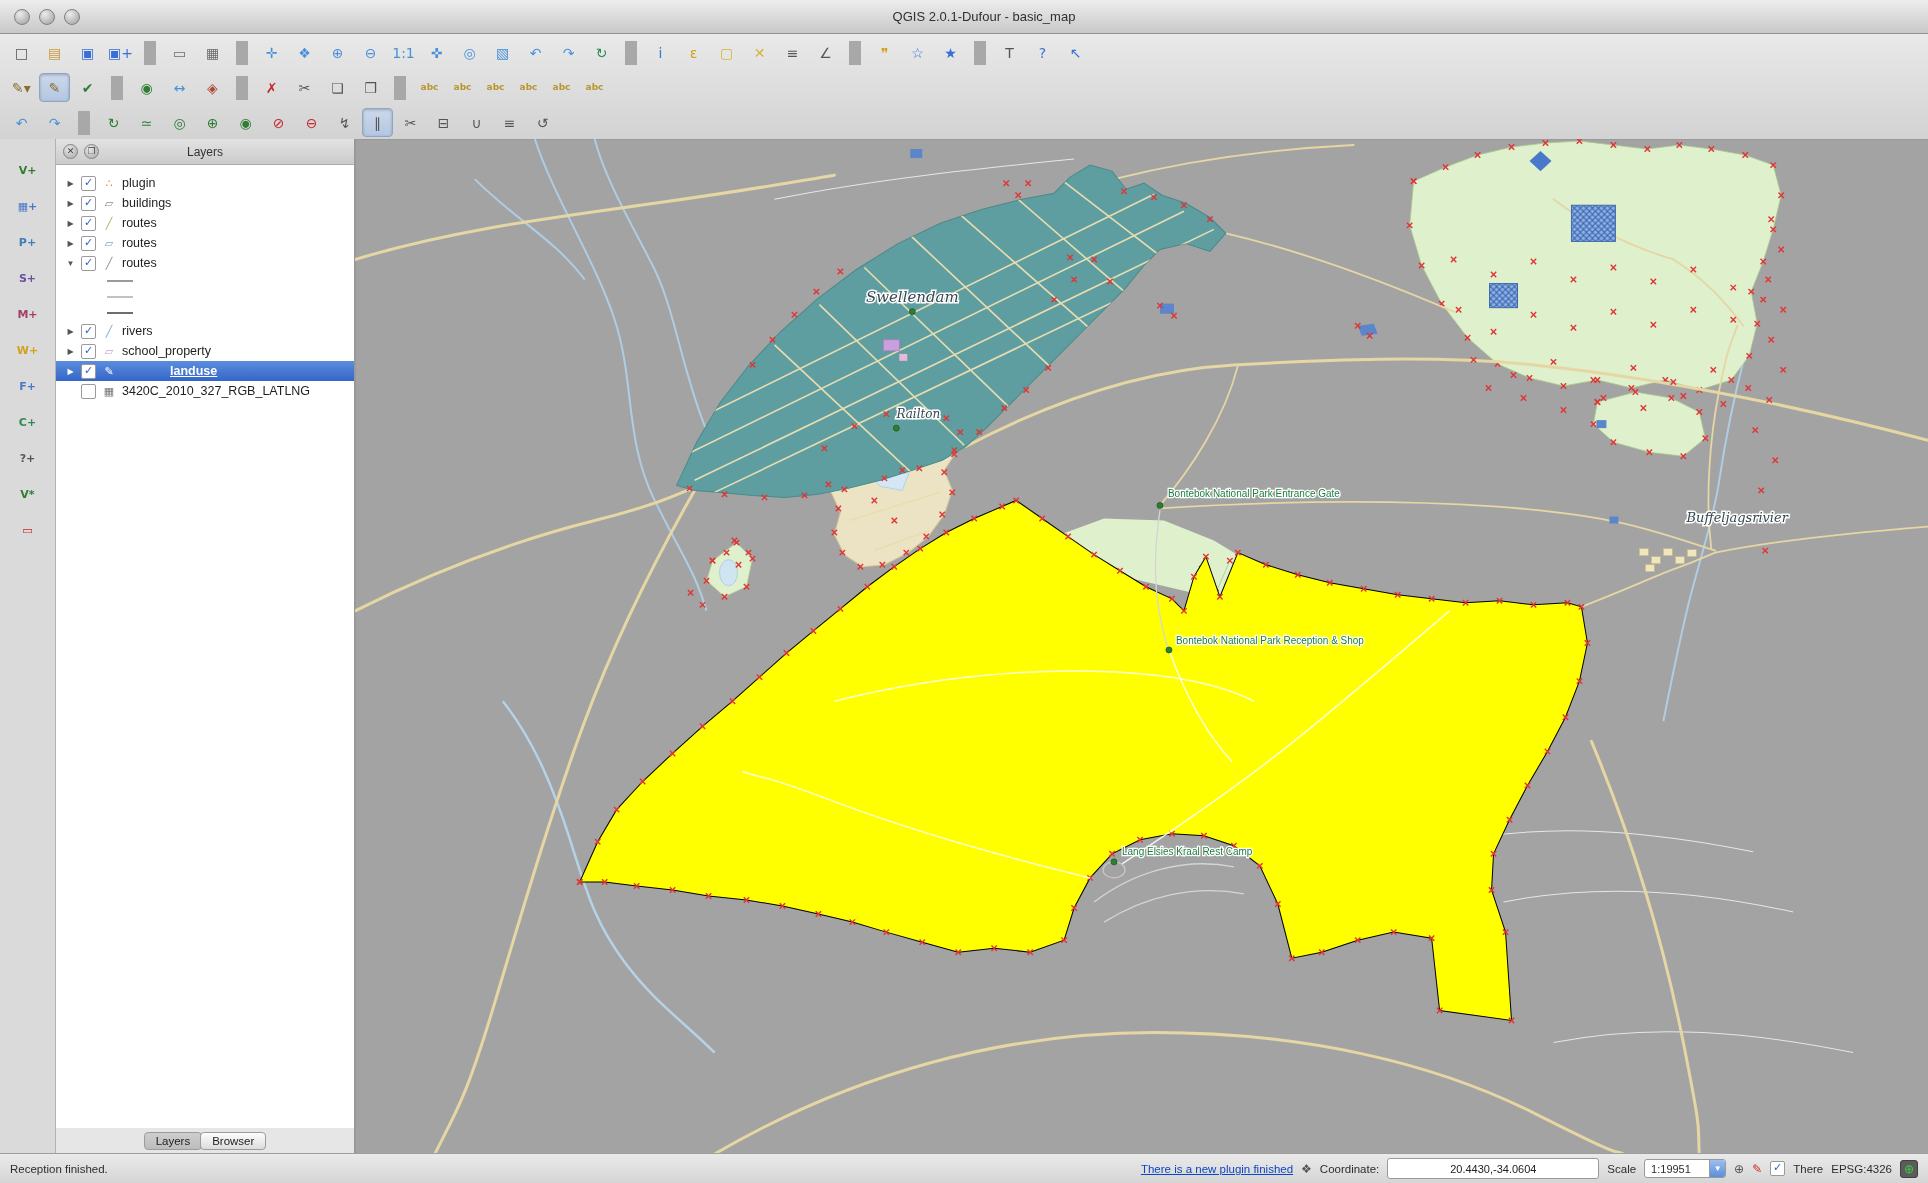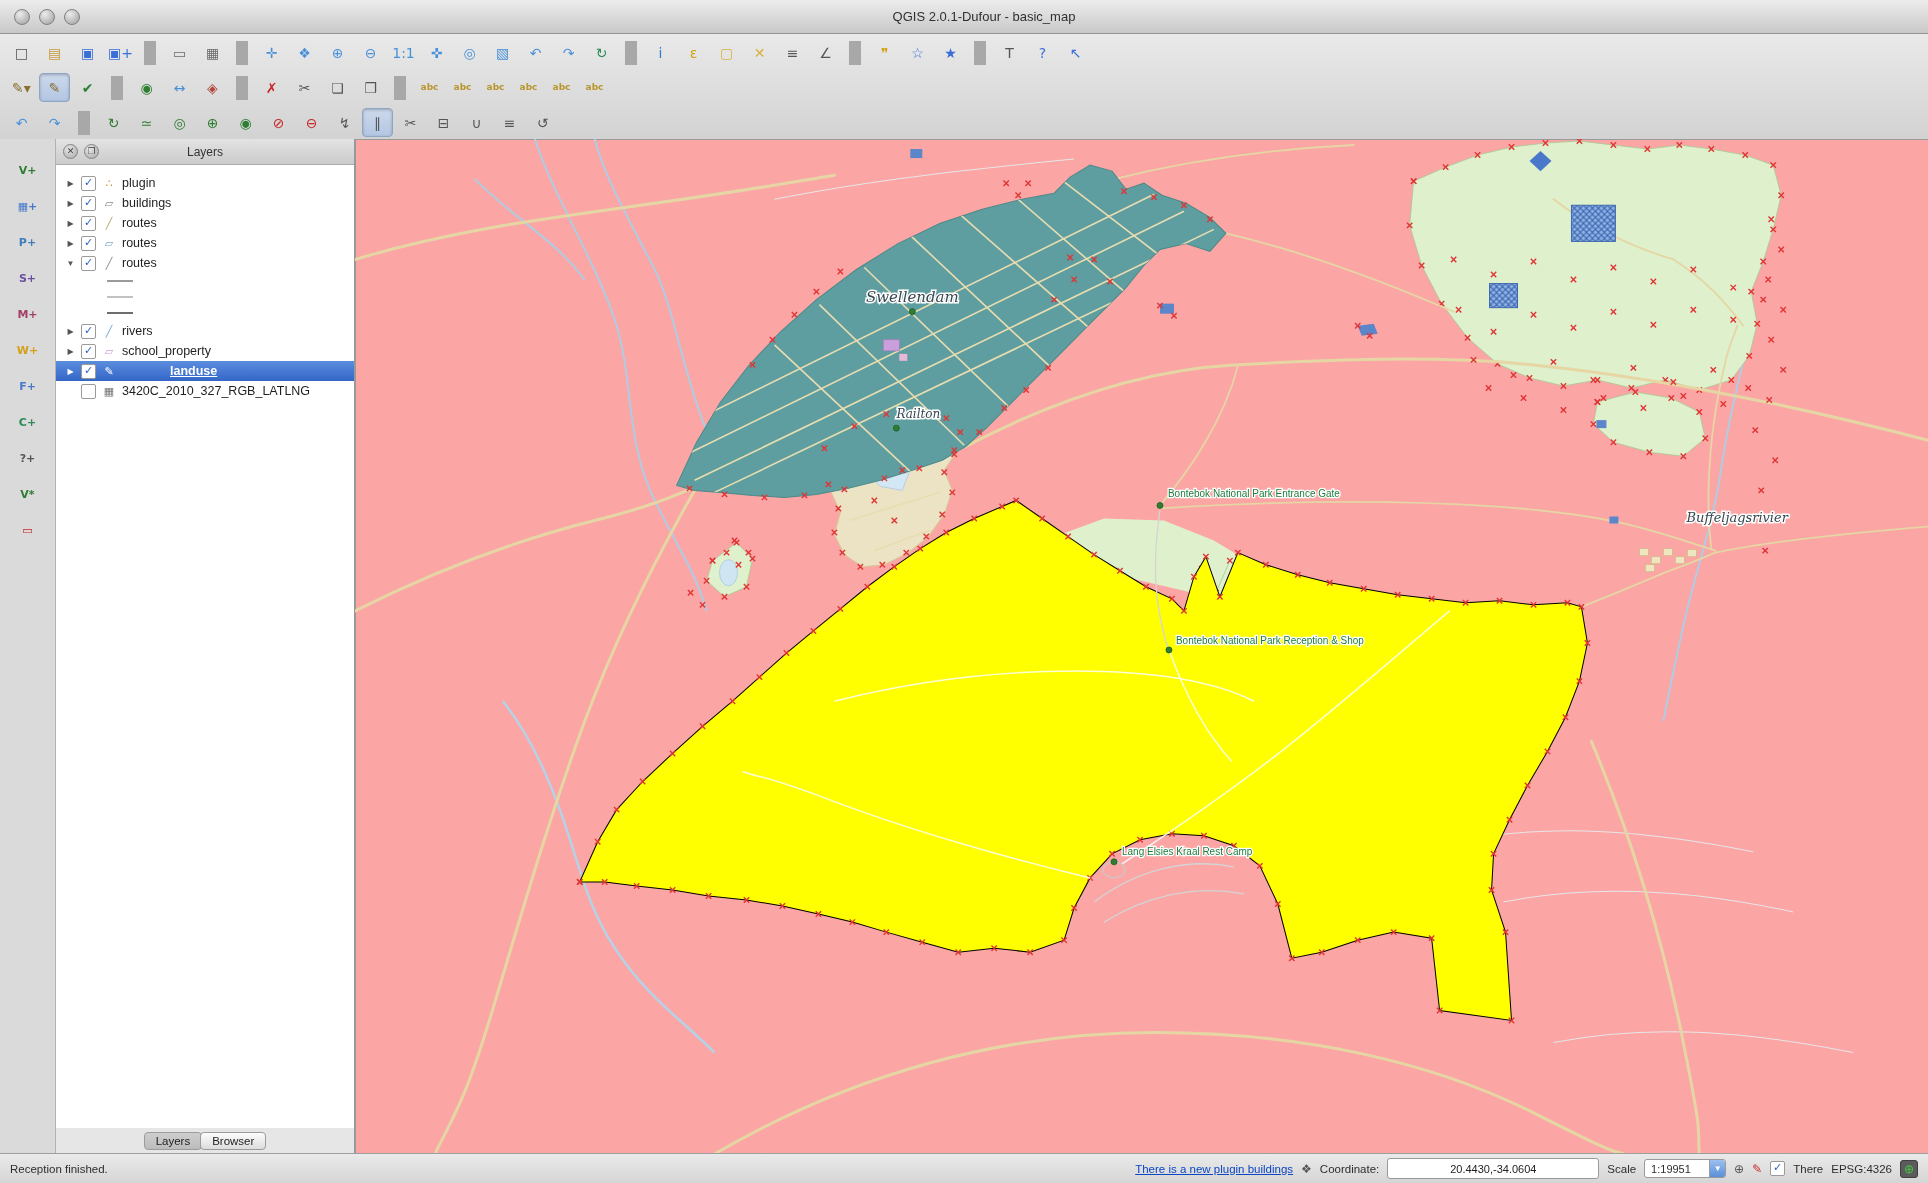--- a/index.html
+++ b/index.html
@@ -60,21 +60,21 @@
   .layer-row.selected .licon{color:#fff;}
   .layer-row .swatch{display:none;}
   .type-legend{height:16px;}
   .type-legend .swatch{display:inline-block;width:26px;height:0;border-top:2px solid var(--c,#888);margin-left:42px;}
   .panel-tabs{height:26px;display:flex;justify-content:center;align-items:center;gap:0;background:#e6e6e6;flex:none;}
   .ptab{font-size:11.5px;color:#222;padding:2px 11px;border:1px solid #9c9c9c;
         background:linear-gradient(#fdfdfd,#dcdcdc);border-radius:4px;margin:0 -1px;}
   .ptab.active{background:linear-gradient(#cecece,#bcbcbc);}
 
   
-  .map-area{flex:1;position:relative;background:#fca5a5;overflow:hidden;box-shadow:inset 1px 1px 0 #9a9a9a;}
+  .map-area{flex:1;position:relative;background:#a3a3a3;overflow:hidden;box-shadow:inset 1px 1px 0 #9a9a9a;}
   .map-area svg{position:absolute;inset:0;width:100%;height:100%;}
   .xverts{marker-start:url(#rx);marker-mid:url(#rx);marker-end:url(#rx);}
   .xs{fill:none;stroke:#000;stroke-opacity:0;marker-start:url(#rx);marker-mid:url(#rx);marker-end:url(#rx);}
   .road{fill:none;stroke:#e5d6a4;stroke-width:3;stroke-linecap:round;}
   .road.thin{stroke-width:1.8;}
   .river{fill:none;stroke:#aecde4;stroke-width:2;}
   .track{fill:none;stroke:#ffffff;stroke-opacity:.85;stroke-width:1.5;}
   .gtrack{fill:none;stroke:#d4d4d4;stroke-width:1.3;}
   .contour{fill:none;stroke:#e6e6e6;stroke-width:1;}
   .street{fill:none;stroke:#e8ddb0;stroke-width:1.6;}
@@ -610,21 +610,21 @@
           <text class="poi-label" x="822" y="503" data-name="label-reception">Bontebok National Park Reception &amp; Shop</text>
           <text class="poi-label" x="768" y="713" data-name="label-rest-camp">Lang Elsies Kraal Rest Camp</text>
         </g>
       </svg>
     </div>
   </div>
 
   <div class="statusbar" data-name="status-bar">
     <span data-name="status-message">Reception finished.</span>
     <span class="status-spacer"></span>
-    <a href="#" class="plugin-link" data-name="plugin-available-link">There is a new plugin buildings</a>
+    <a href="#" class="plugin-link" data-name="plugin-available-link">There is a new plugin finished</a>
     <span class="mini-icon" data-name="plugin-icon" style="--c:#555">❖</span>
     <span data-name="coordinate-label">Coordinate:</span>
     <input class="coord-input" data-name="coordinate-input" value="20.4430,-34.0604" style="">
     <span data-name="scale-label">Scale</span>
     <span class="scale-combo" data-name="scale-combobox">
       <span class="val" data-name="scale-value">1:19951</span>
       <span class="arrow" data-name="chevron-down-icon">▼</span>
     </span>
     <span class="mini-icon" data-name="magnifier-icon" style="--c:#555">⊕</span>
     <span class="mini-icon" data-name="stop-render-icon" style="--c:#c62828">✎</span>

